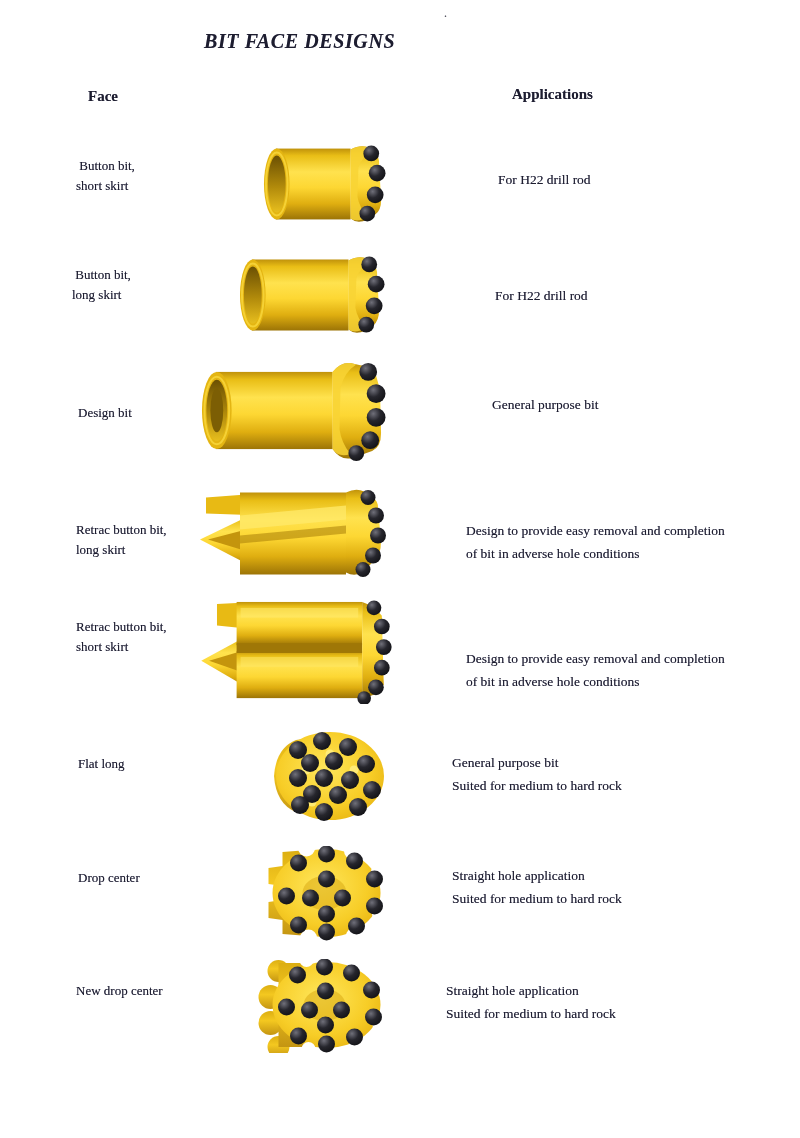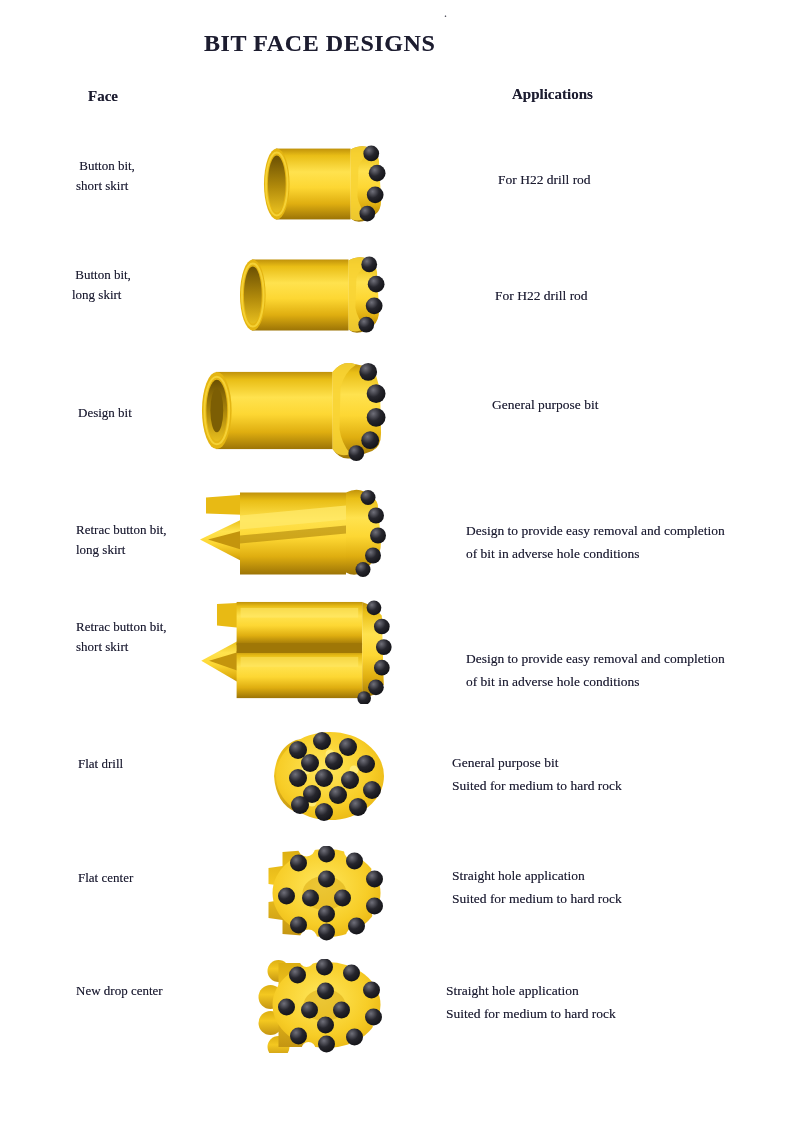--- a/index.html
+++ b/index.html
@@ -8,22 +8,23 @@
     width:800px;height:1138px;
     background:#ffffff;
     font-family:"Liberation Serif", serif;
     color:#1d1d2f;
     overflow:hidden;
   }
   .abs{position:absolute;}
   .doc-text{ text-shadow:0 0 0.5px rgba(26,26,70,0.5); }
   #top-mark{font-size:12px;color:#55555f;}
   #title{
-    font-size:24px;font-weight:700;letter-spacing:0.6px;
+    font-size:20px;font-weight:700;letter-spacing:0.6px;
     white-space:nowrap;
+    font-style:italic;
   }
   .col-header{font-size:15px;font-weight:700;white-space:nowrap;margin-left:12px;}
   .face-label{
     font-size:13px;line-height:20px;white-space:pre-wrap;width:130px;
   }
   .app-text{
     font-size:13.5px;line-height:23px;white-space:pre-wrap;width:310px;
   }
   .bit-image{line-height:0;}
   .bit-image svg{width:100%;height:100%;display:block;}
@@ -179,21 +180,21 @@
         <circle cx="188" cy="69" r="8" fill="url(#gBtn)"></circle>
         <circle cx="182" cy="89" r="8" fill="url(#gBtn)"></circle>
         <circle cx="170" cy="100" r="7" fill="url(#gBtn)"></circle>
       </svg>
     </div>
     <div class="abs app-text doc-text" style="left:466px;top:647px">Design to provide easy removal and completion
 of bit in adverse hole conditions</div>
   </div>
 
   <div>
-    <div class="abs face-label doc-text" style="left:78px;top:754px">Flat drill</div>
+    <div class="abs face-label doc-text" style="left:78px;top:754px">Flat long</div>
     <div class="abs bit-image" style="left:262px;top:730px;width:124px;height:92px">
       <svg viewBox="0 0 124 92">
         <path d="M60,6 L34,10 Q14,18 12,46 Q14,74 34,82 L60,86 Z" fill="url(#gSkirt)"></path>
         <ellipse cx="68" cy="46" rx="54" ry="44" fill="url(#gFace)"></ellipse>
         <circle cx="68" cy="24" r="4.5" fill="#FFEF80" opacity="0.85"></circle>
         <circle cx="44" cy="40" r="4.5" fill="#FFEF80" opacity="0.85"></circle>
         <circle cx="92" cy="40" r="4.5" fill="#FFEF80" opacity="0.85"></circle>
         <circle cx="50" cy="72" r="4.5" fill="#FFEF80" opacity="0.85"></circle>
         <circle cx="60" cy="11" r="9" fill="url(#gBtn)"></circle>
         <circle cx="86" cy="17" r="9" fill="url(#gBtn)"></circle>
@@ -210,21 +211,21 @@
         <circle cx="96" cy="77" r="9" fill="url(#gBtn)"></circle>
         <circle cx="62" cy="82" r="9" fill="url(#gBtn)"></circle>
         <circle cx="38" cy="75" r="9" fill="url(#gBtn)"></circle>
       </svg>
     </div>
     <div class="abs app-text doc-text" style="left:452px;top:751px">General purpose bit
 Suited for medium to hard rock</div>
   </div>
 
   <div>
-    <div class="abs face-label doc-text" style="left:78px;top:868px">Flat center</div>
+    <div class="abs face-label doc-text" style="left:78px;top:868px">Drop center</div>
     <div class="abs bit-image" style="left:252px;top:846px;width:133px;height:96px">
       <svg viewBox="0 0 132 96">
         <path d="M56,4 L30,6 L30,20 L16,22 L16,38 L30,40 L30,54 L16,56 L16,72 L30,74 L30,88 L56,90 Z" fill="url(#gSkirt)"></path>
         <ellipse cx="74" cy="47" rx="54" ry="44" fill="url(#gFace)"></ellipse>
         <circle cx="100" cy="5" r="8.5" fill="#ffffff"></circle>
         <circle cx="127" cy="26" r="8.5" fill="#ffffff"></circle>
         <circle cx="128" cy="68" r="8.5" fill="#ffffff"></circle>
         <circle cx="102" cy="90" r="8.5" fill="#ffffff"></circle>
         <circle cx="56" cy="92" r="8.5" fill="#ffffff"></circle>
         <circle cx="54" cy="2" r="8.5" fill="#ffffff"></circle>

